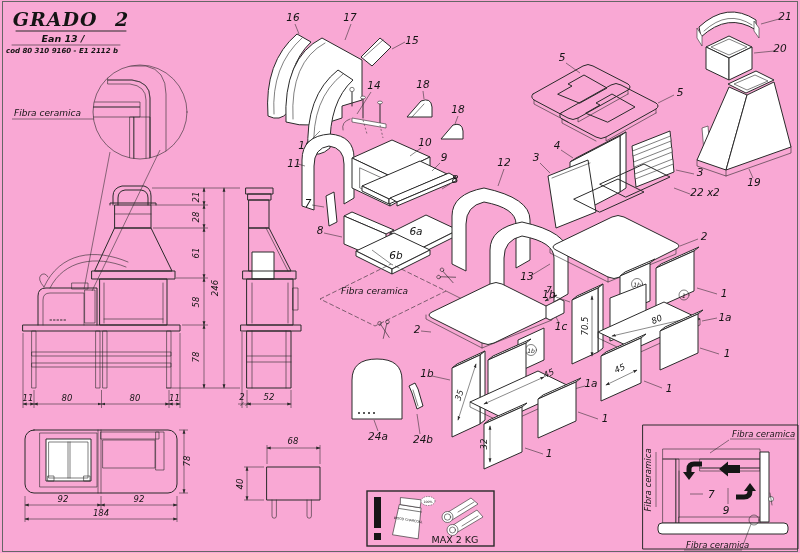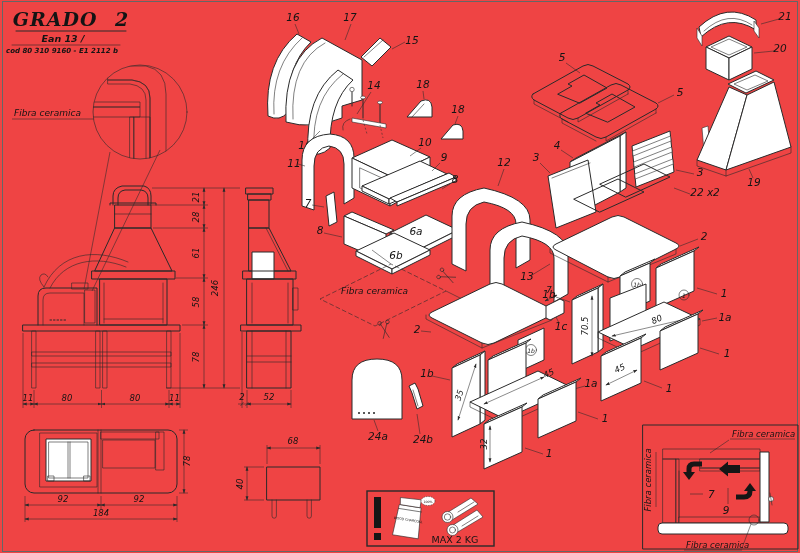--- a/index.html
+++ b/index.html
@@ -1,16 +1,16 @@
 <!DOCTYPE html>
 <html><head>
 <meta charset="utf-8">
 <style>
   html,body{margin:0;padding:0;background:#e8e8e8}
-  .page{position:relative;width:800px;height:553px;background:#ef4444;font-family:"DejaVu Sans",sans-serif;overflow:hidden}
+  .page{position:relative;width:800px;height:553px;background:#f9a8d4;font-family:"DejaVu Sans",sans-serif;overflow:hidden}
   svg{position:absolute;left:0;top:0}
   .ln{fill:none;stroke:#2a2a2a;stroke-width:1;stroke-linejoin:round;stroke-linecap:round}
   .fw{fill:#ffffff;stroke:#2a2a2a;stroke-width:1;stroke-linejoin:round}
   .thin{stroke-width:.6}
   .dimln{fill:none;stroke:#2a2a2a;stroke-width:.55}
   .lead{fill:none;stroke:#2a2a2a;stroke-width:.55}
   .dash{stroke-dasharray:4 3}
   .sdash{stroke-dasharray:2 2}
   text{fill:#141414}
   .ttl{font:700 19px "DejaVu Serif",serif;font-style:italic;word-spacing:10px;letter-spacing:1px}

